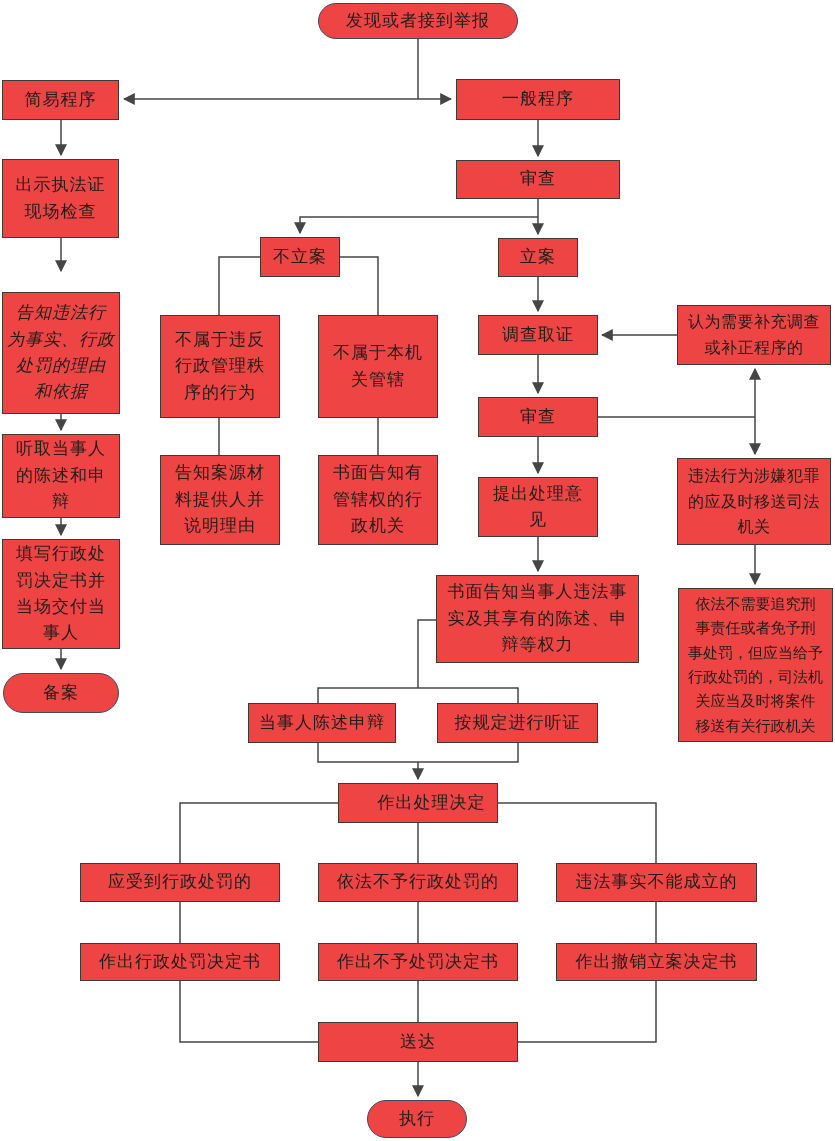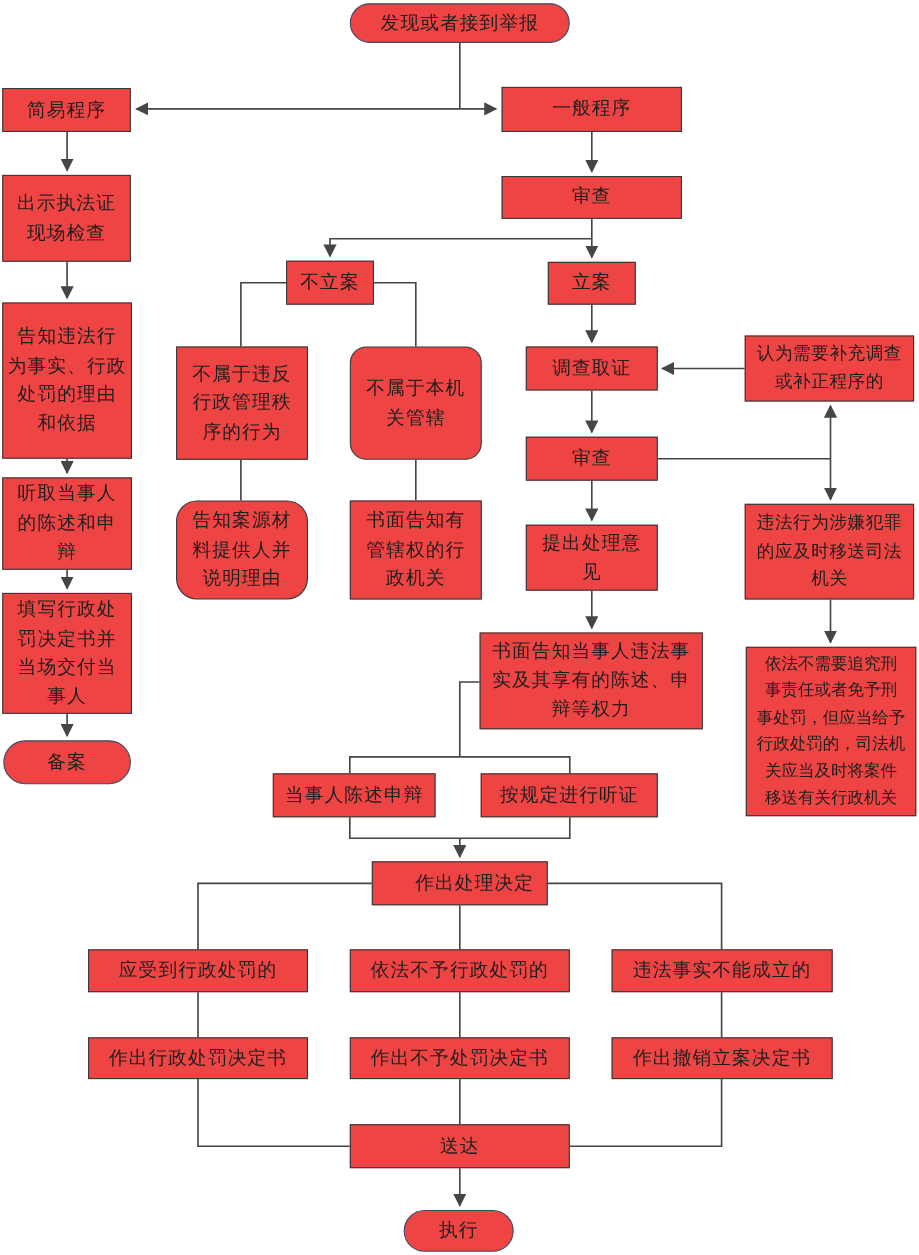--- a/index.html
+++ b/index.html
@@ -84,44 +84,44 @@
 
   <div class="node" style="left:2px;top:159px;width:117px;height:79px;">出示执法证
 现场检查</div>
 
   <div class="node" style="left:456px;top:160px;width:164px;height:39px;">审查</div>
 
   <div class="node" style="left:260px;top:237px;width:80px;height:40px;">不立案</div>
 
   <div class="node" style="left:498px;top:238px;width:80px;height:39px;">立案</div>
 
-  <div class="node" style="left:2px;top:275px;width:118px;height:142px;">告知违法行
+  <div class="node" style="left:2px;top:292px;width:118px;height:122px;font-style:italic;">告知违法行
 为事实、行政
 处罚的理由
 和依据</div>
 
   <div class="node" style="left:160px;top:315px;width:120px;height:103px;">不属于违反
 行政管理秩
 序的行为</div>
 
-  <div class="node" style="left:318px;top:315px;width:120px;height:103px;border-radius:15px;">不属于本机
+  <div class="node" style="left:318px;top:315px;width:120px;height:103px;">不属于本机
 关管辖</div>
 
   <div class="node" style="left:478px;top:315px;width:120px;height:40px;">调查取证</div>
 
   <div class="node f16" style="left:677px;top:305px;width:154px;height:60px;">认为需要补充调查
 或补正程序的</div>
 
   <div class="node" style="left:478px;top:397px;width:120px;height:40px;">审查</div>
 
   <div class="node" style="left:2px;top:434px;width:118px;height:84px;">听取当事人
 的陈述和申
 辩</div>
 
-  <div class="node" style="left:160px;top:455px;width:120px;height:90px;border-radius:19px;">告知案源材
+  <div class="node" style="left:160px;top:455px;width:120px;height:90px;">告知案源材
 料提供人并
 说明理由</div>
 
   <div class="node" style="left:318px;top:455px;width:120px;height:90px;">书面告知有
 管辖权的行
 政机关</div>
 
   <div class="node f16" style="left:677px;top:458px;width:154px;height:87px;">违法行为涉嫌犯罪
 的应及时移送司法
 机关</div>

